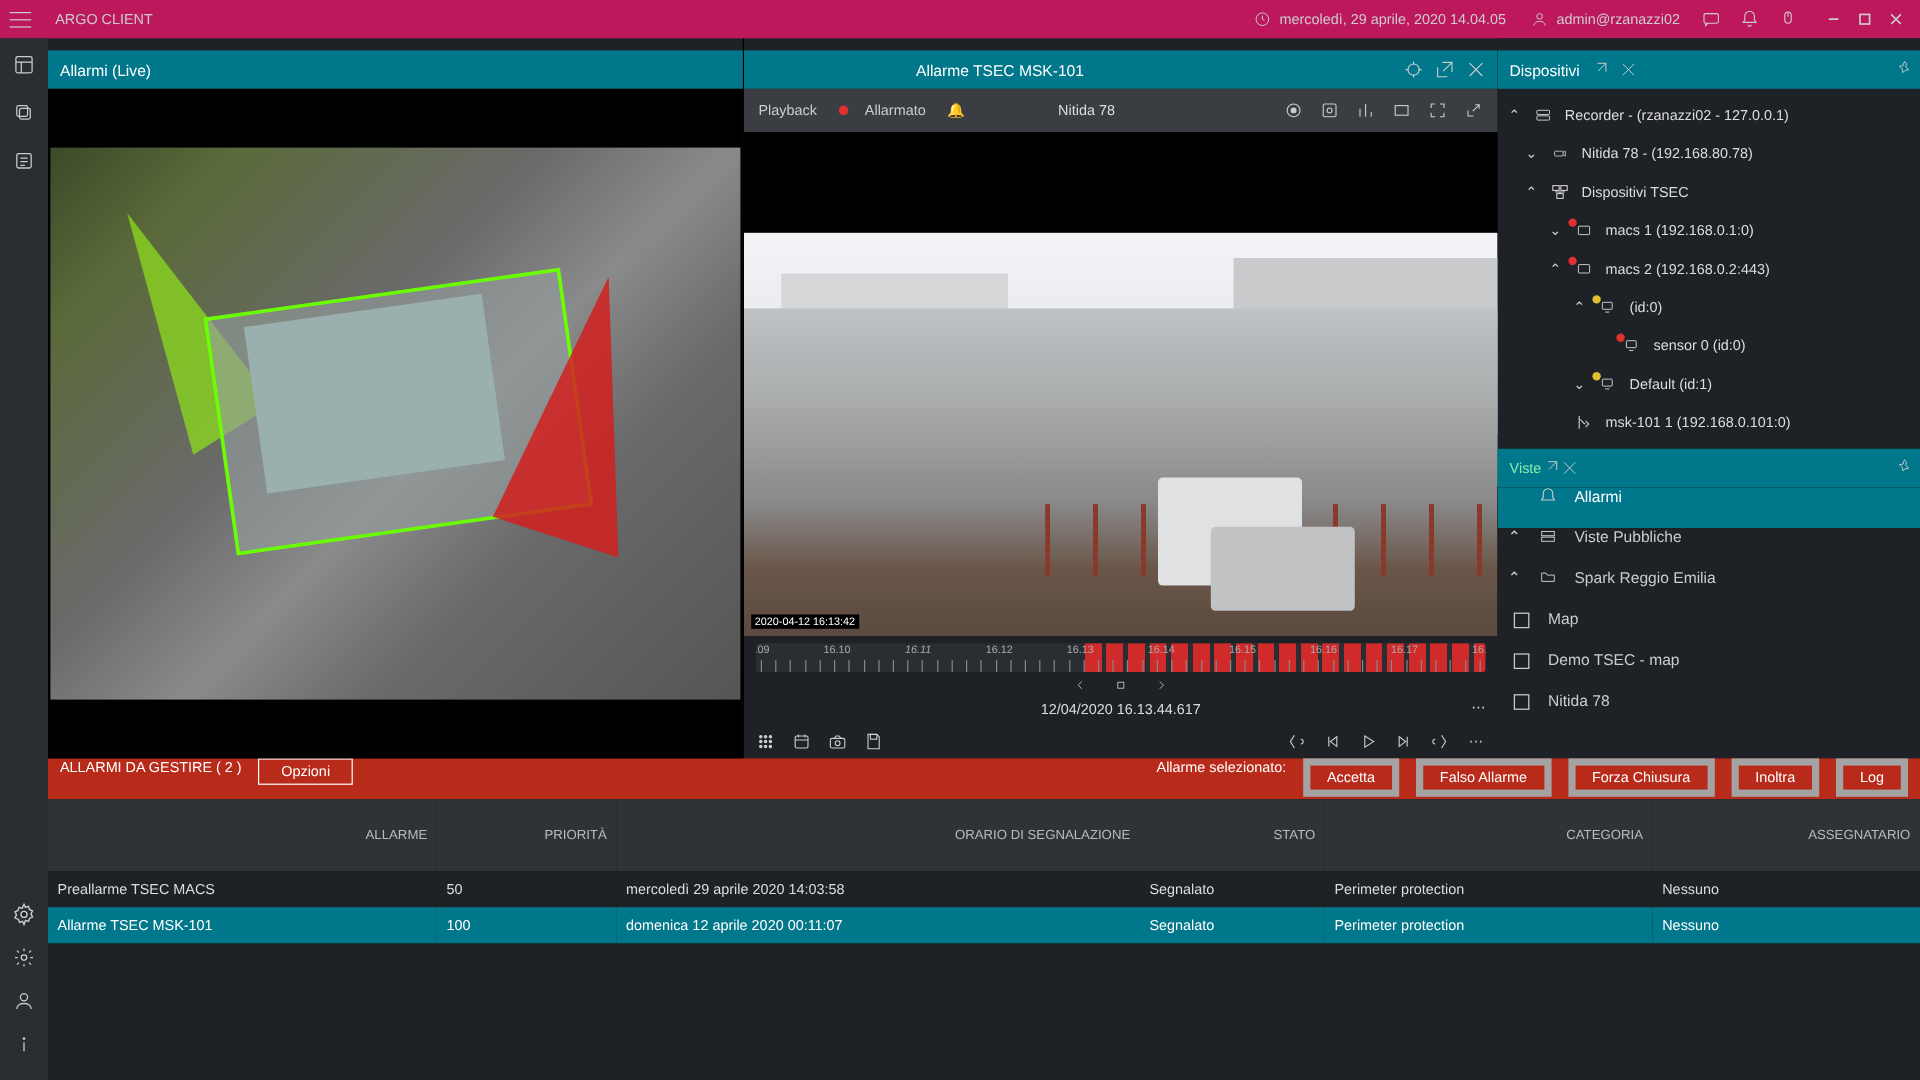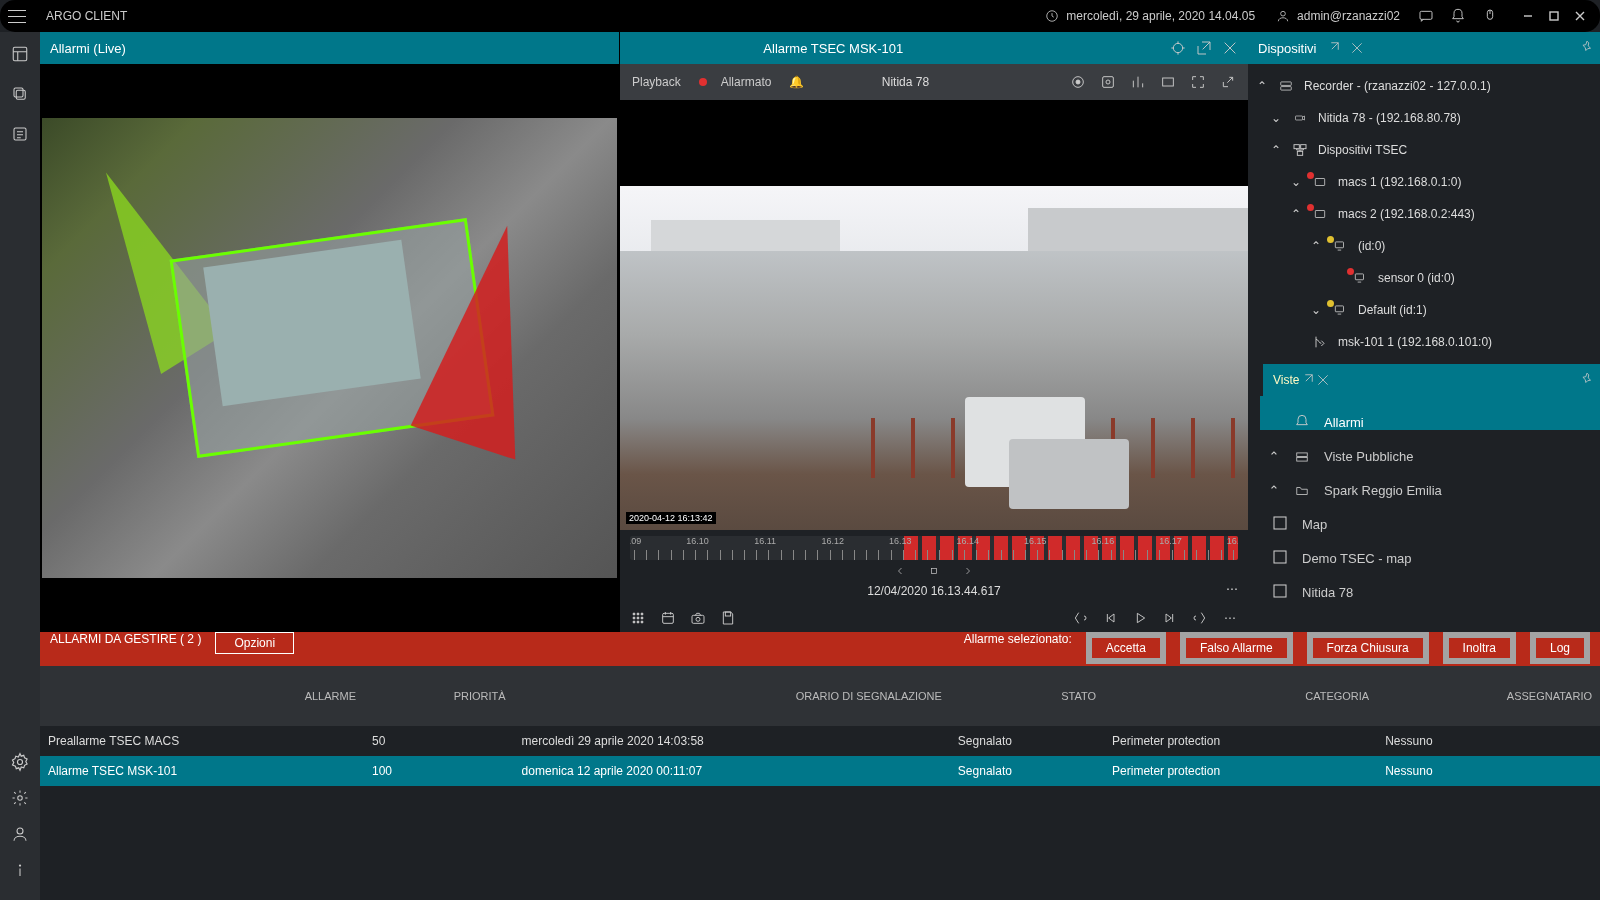--- a/index.html
+++ b/index.html
@@ -1,35 +1,35 @@
 <!DOCTYPE html>
 <html><head>
 <meta charset="utf-8">
 <style>
 * { box-sizing: border-box; margin: 0; padding: 0; font-family: 'Segoe UI', Arial, sans-serif; }
 body { background: #1e2125; color: #ccc; width: 1600px; height: 900px; overflow: hidden; font-size: 12px; }
-.titlebar { height: 32px; display: flex; align-items: center; background: #000000; padding: 0 8px; border-radius: 15px; }
+.titlebar { height: 32px; display: flex; align-items: center; background: #be185d; padding: 0 8px; }
 .hamburger { width: 18px; height: 18px; display: flex; flex-direction: column; justify-content: space-around; margin-right: 20px; cursor: pointer; }
 .hamburger span { height: 1px; background: #ccc; }
 .titlebar-title { color: #ccc; font-size: 12px; flex: 0 0 auto; }
 .titlebar-spacer { flex: 1; }
 .titlebar-item { display: flex; align-items: center; gap: 6px; margin: 0 10px; color: #ccc; }
 .titlebar-icon { width: 16px; height: 16px; display: inline-flex; align-items: center; justify-content: center; }
 .win-controls { display: flex; gap: 2px; margin-left: 10px; }
 .win-btn { width: 24px; height: 24px; display: flex; align-items: center; justify-content: center; cursor: pointer; color: #888; }
 
 .main { display: flex; height: calc(900px - 32px); }
 .leftrail { width: 40px; background: #2a2d31; display: flex; flex-direction: column; align-items: center; padding-top: 12px; gap: 20px; }
 .leftrail-bottom { margin-top: auto; display: flex; flex-direction: column; align-items: center; gap: 16px; padding-bottom: 20px; }
 .rail-icon { width: 20px; height: 20px; display: flex; align-items: center; justify-content: center; color: #aaa; cursor: pointer; }
 .rail-icon.gear { color:#0aa0e0; }
 
 .content { flex: 1; display: flex; flex-direction: column; }
 .panels-row { display: flex; height: 600px; }
-.tealbar { background: #00778a; color: #fff; font-size: 13px; height: 32px; display: flex; align-items: center; padding: 0 10px; }
+.tealbar { background: #00778a; color: #fff; font-size: 13px; height: 32px; display: flex; align-items: center; padding: 0 10px; margin-top: 10px; }
 .tealbar-icons { margin-left: auto; display: flex; gap: 10px; }
 .tealbar-icon { width:16px; height:16px; display:flex; align-items:center; justify-content:center; cursor:pointer;}
 
 .left-panel { width:580px; display:flex; flex-direction:column; border-right:1px solid #000;}
 .map-area { flex:1; background:#000; display:flex; align-items:center; justify-content:center; position:relative; padding:2px;}
 .map-img { width:100%; height:460px; position:relative; background:linear-gradient(135deg,#3b4a28 0%,#5a6a3a 15%,#6a6a6a 40%,#8a8a8a 55%,#6a6a6a 70%,#555 100%); overflow:hidden;}
 .building { position:absolute; left:140px; top:120px; width:300px; height:200px; border:3px solid #6aff00; transform:rotate(-8deg); background:rgba(150,160,160,0.6);}
 .roof { position:absolute; left:170px; top:135px; width:200px; height:140px; background:#9ab0af; transform:rotate(-8deg);}
 .cone-red { position:absolute; left:400px; top:110px; width:0; height:0; border-left:30px solid transparent; border-right:80px solid transparent; border-bottom:220px solid rgba(210,30,30,0.85); transform:rotate(18deg);}
 .cone-green { position:absolute; left:60px; top:50px; width:0; height:0; border-left:60px solid transparent; border-right:20px solid transparent; border-bottom:200px solid rgba(140,220,30,0.75); transform:rotate(-32deg);}
@@ -67,23 +67,23 @@
 .devtree { flex:0 0 auto; padding:6px 0; font-size:12px; color:#ddd;}
 .tree-row { display:flex; align-items:center; height:32px; padding-left:8px; gap:8px; cursor:pointer;}
 .chev { width:12px; display:inline-flex; justify-content:center; color:#ccc;}
 .dev-icn { width:20px; display:inline-flex; justify-content:center; position:relative;}
 .status-dot { position:absolute; top:-3px; left:-3px; width:7px; height:7px; border-radius:50%;}
 .dot-r { background:#e03030;}
 .dot-y { background:#e0c030;}
 .ind1 { padding-left:22px;} .ind2 { padding-left:42px;} .ind3 { padding-left:62px;} .ind4 { padding-left:82px;}
 .pin-icon { position:absolute; right:6px; top:8px; color:#888; cursor:pointer;}
 
-.views-hdr { background:#00778a; height:32px; display:flex; align-items:center; padding:0 10px; color:#fef9c3; gap:0; position:relative;margin-left:15px;}
+.views-hdr { background:#00778a; height:32px; display:flex; align-items:center; padding:0 10px; color:#86efac; gap:0; position:relative;}
 .views-list { flex:1; overflow:auto; font-size:13px;}
-.view-row { display:flex; align-items:flex-end; height:34px; padding-left:8px; gap:10px; cursor:pointer;margin-left:12px;}
+.view-row { display:flex; align-items:flex-start; height:34px; padding-left:8px; gap:10px; cursor:pointer;}
 .view-row.sel { background:#00778a; color:#fff;}
 .view-icn { width:24px; display:flex; justify-content:center;}
 
 .alarm-bar { background:#b82a1a; height:34px; display:flex; align-items:flex-start; gap:14px; padding:0 10px; color:#fff;}
 .opt-btn { border:1px solid #fff; background:transparent; color:#fff; padding:3px 18px; cursor:pointer; font-size:12px;}
 .alarm-spacer { flex:1;}
 .act-btn { border:6px solid #a3a3a3; background:transparent; color:#fff; padding:3px 14px; cursor:pointer; font-size:12px;}
 
 .alarm-table { flex:1; overflow:auto;}
 .alarm-table table { width:100%; border-collapse:collapse;}
@@ -309,21 +309,21 @@
                 <div class="tick"></div>
                 <div class="tick"></div>
                 <div class="tick"></div>
                 <div class="tick"></div>
                 <span class="tick-label" style="left: 11.1111%; transform: translateX(-50%);">16.10</span>
                 <div class="tick"></div>
                 <div class="tick"></div>
                 <div class="tick"></div>
                 <div class="tick"></div>
                 <div class="tick"></div>
-                <span class="tick-label" style="left: 22.2222%; transform: translateX(-50%);">16.11</span>
+                <span class="tick-label" style="left: 22.2222%; transform: translateX(-50%); font-style: italic;">16.11</span>
                 <div class="tick"></div>
                 <div class="tick"></div>
                 <div class="tick"></div>
                 <div class="tick"></div>
                 <div class="tick"></div>
                 <span class="tick-label" style="left: 33.3333%; transform: translateX(-50%);">16.12</span>
                 <div class="tick"></div>
                 <div class="tick"></div>
                 <div class="tick"></div>
                 <div class="tick"></div>

